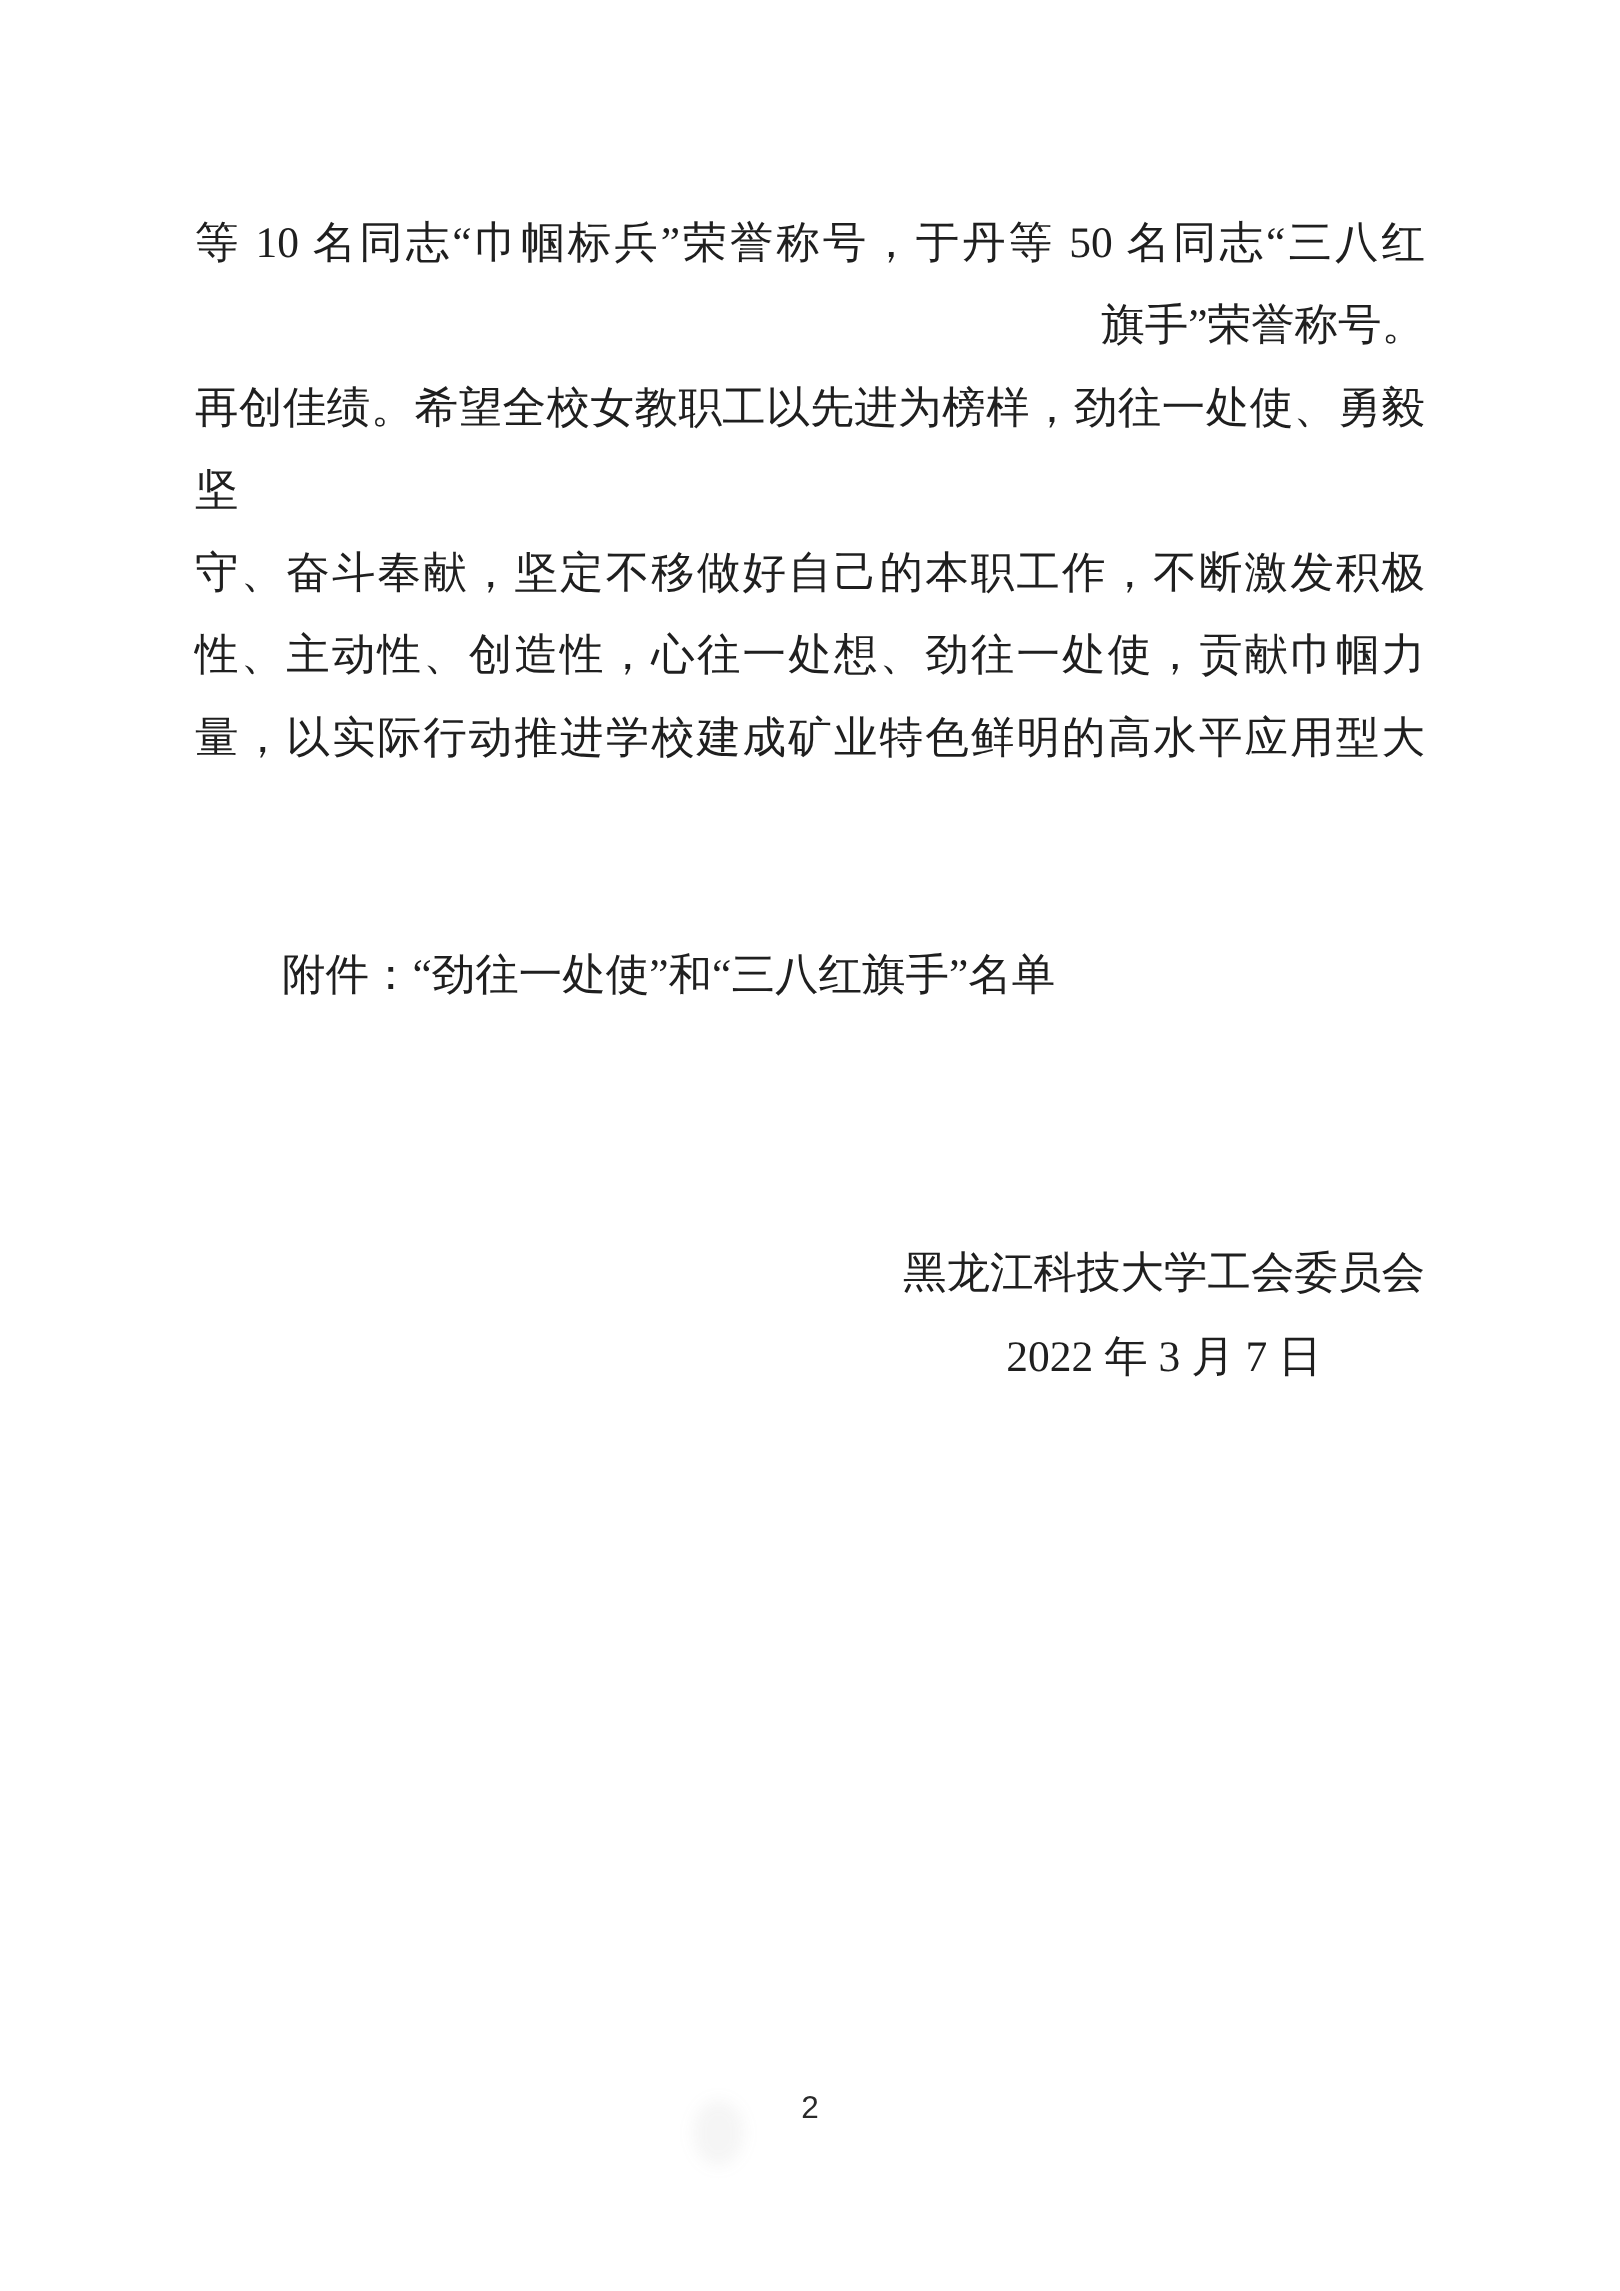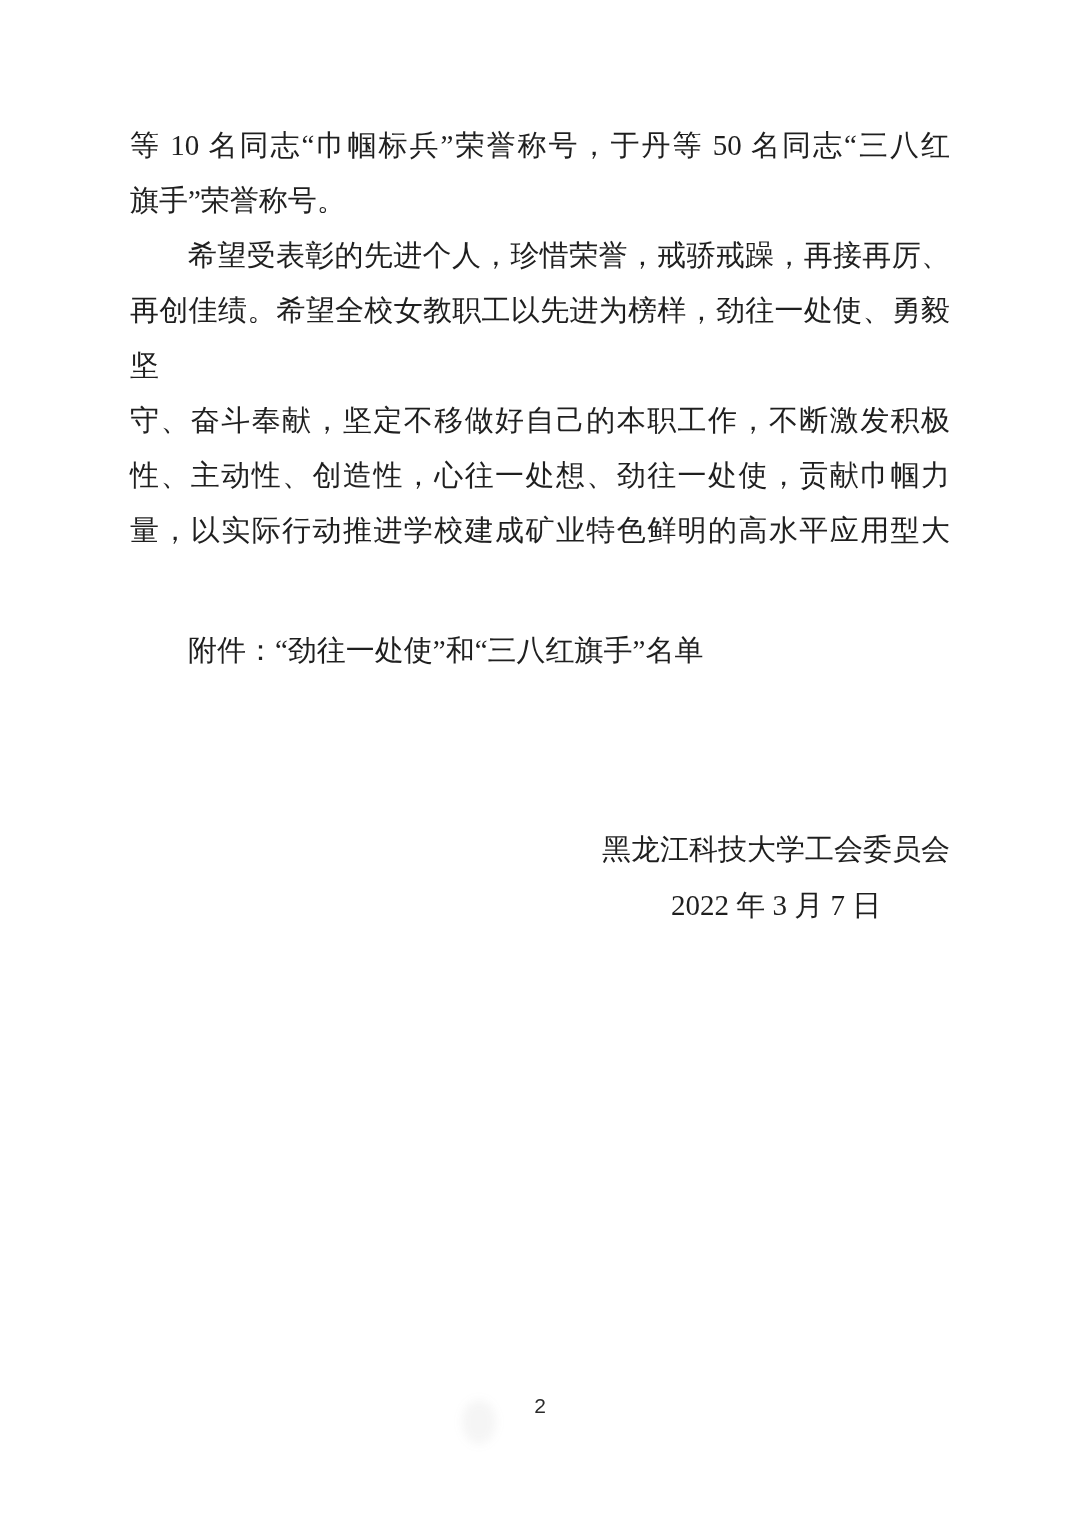--- a/index.html
+++ b/index.html
@@ -16,27 +16,27 @@
     color: #1f1f1f;
   }
   .page {
     position: absolute;
     inset: 0;
     background: #ffffff;
   }
   .body-block {
     position: absolute;
     left: 130px;
-    top: 118px;
+    top: 135px;
     width: 820px;
     font-size: 29px;
     line-height: 55px;
   }
   .line {
-    text-align: left;
+    text-align: right;
     white-space: normal;
   }
   .line.jfull {
     text-align: justify;
     text-align-last: justify;
   }
   .line.indent {
     text-indent: 58px;
   }
   .attachment {
@@ -78,21 +78,20 @@
   }
 </style>
 </head>
 <body>
 
 <div class="page">
 
   <div class="body-block">
     <div class="line jfull">等 10 名同志“巾帼标兵”荣誉称号，于丹等 50 名同志“三八红</div>
     <div class="line">旗手”荣誉称号。</div>
-    <div class="line jfull indent">希望受表彰的先进个人，珍惜荣誉，戒骄戒躁，再接再厉、</div>
     <div class="line jfull">再创佳绩。希望全校女教职工以先进为榜样，劲往一处使、勇毅坚</div>
     <div class="line jfull">守、奋斗奉献，坚定不移做好自己的本职工作，不断激发积极</div>
     <div class="line jfull">性、主动性、创造性，心往一处想、劲往一处使，贡献巾帼力</div>
     <div class="line jfull">量，以实际行动推进学校建成矿业特色鲜明的高水平应用型大</div>
   </div>
 
   <div class="attachment">附件：“劲往一处使”和“三八红旗手”名单</div>
 
   <div class="signature">
     <div>黑龙江科技大学工会委员会</div>

